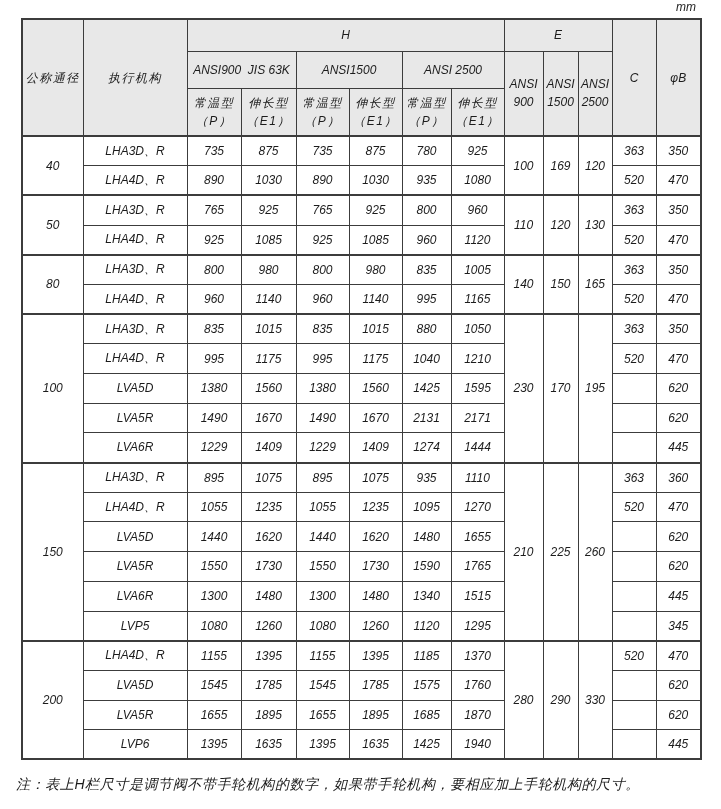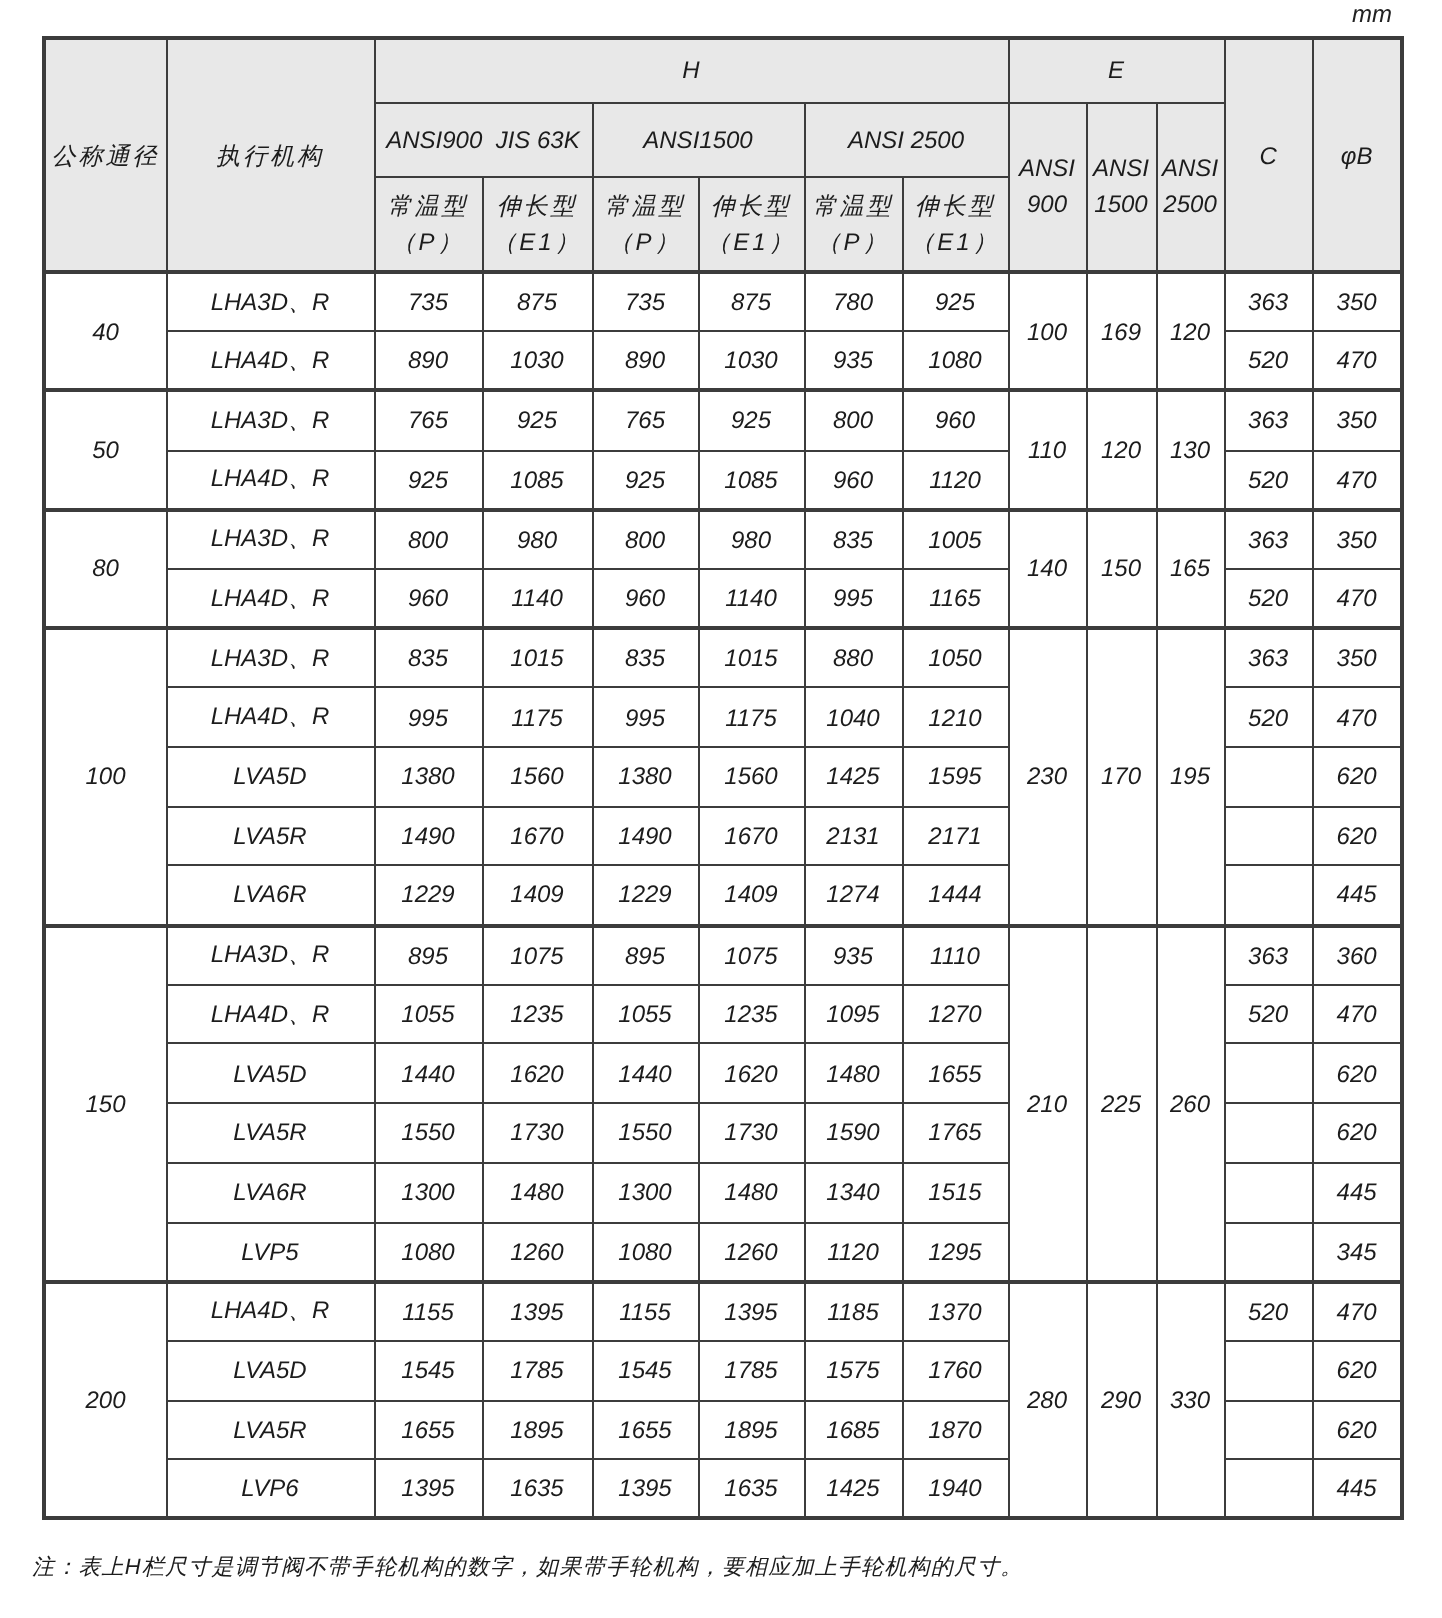--- a/index.html
+++ b/index.html
@@ -29,21 +29,21 @@
     line-height: 1.5;
   }
   .zh { letter-spacing: 1.5px; }
   .hrow1 { height: 32px; }
   .hrow2 { height: 37px; }
   .hrow3 { height: 48px; }
   tbody tr { height: 29.7px; }
   tr.section-start td { border-top: 2px solid #3c3c3c; }
   .note {
     position: absolute; left: 16px; top: 776px;
-    font-size: 11px; letter-spacing: 0.6px; color: #1c1c1c;
+    font-size: 14px; letter-spacing: 0.6px; color: #1c1c1c;
     white-space: nowrap;
   }
 </style>
 </head>
 <body>
 
 <div class="page">
 
   <div class="unit">mm</div>
 

